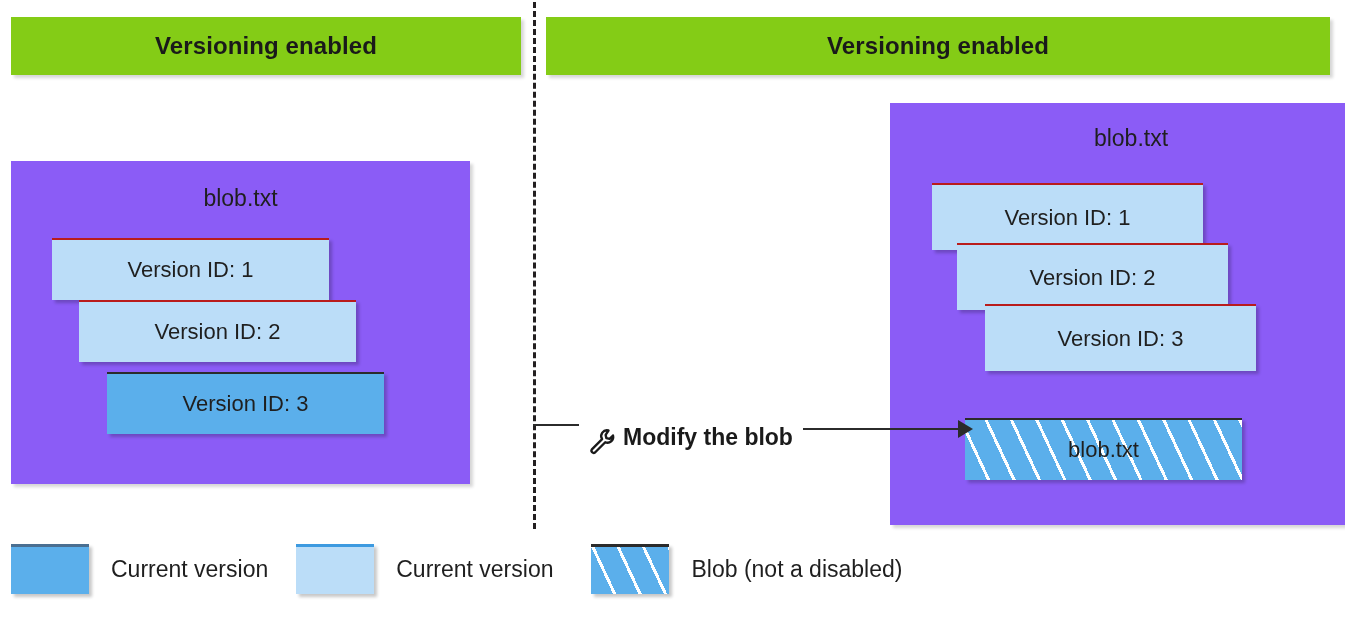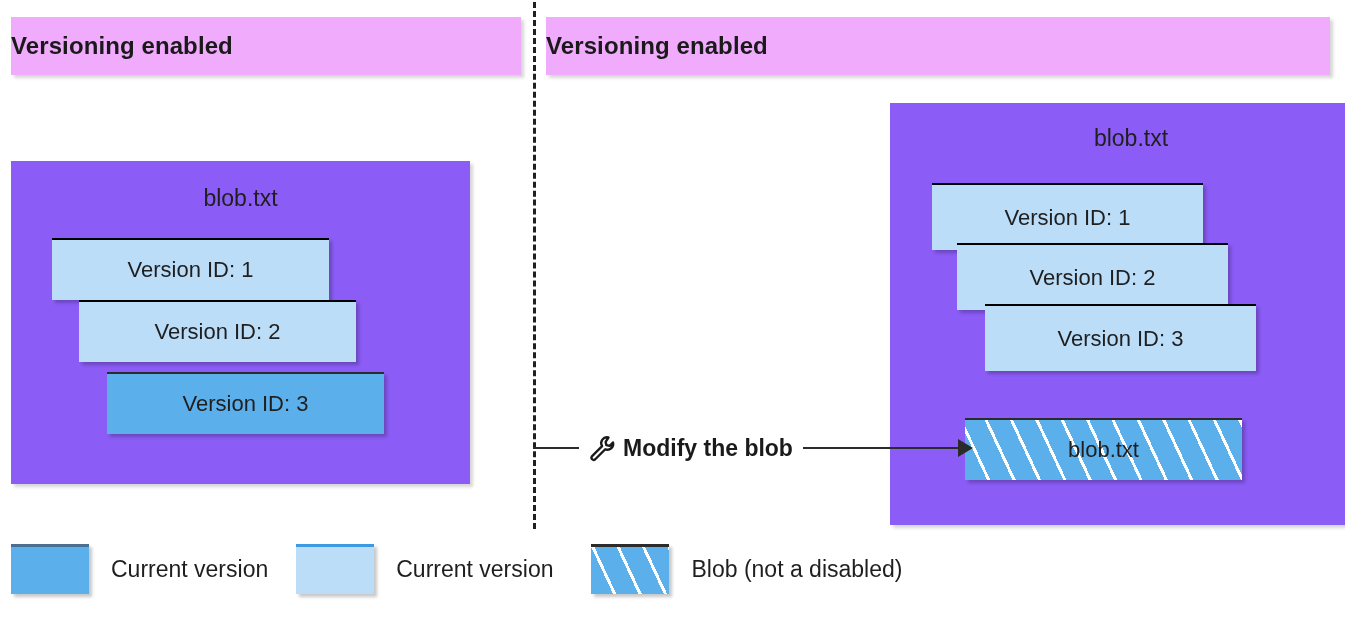--- a/index.html
+++ b/index.html
@@ -19,25 +19,25 @@
     position: absolute;
     left: 0; top: 0;
     width: 1345px;
     height: 617px;
   }
 
   
   .col-header {
     position: absolute;
     height: 58px;
-    background: #f0abfc;
+    background: #84cc16;
     box-shadow: 3px 3px 3px rgba(0,0,0,0.16);
     display: flex;
     align-items: center;
-    justify-content: flex-start;
+    justify-content: center;
   }
   .col-header span {
     font-size: 24px;
     font-weight: bold;
     color: #1a1a1a;
     letter-spacing: 0.1px;
   }
   #header-left  { left: 11px;  top: 17px; width: 510px; }
   #header-right { left: 546px; top: 17px; width: 784px; }
 
@@ -78,21 +78,21 @@
     box-shadow: 3px 3px 3px rgba(0,0,0,0.22);
     display: flex;
     align-items: center;
     justify-content: center;
     font-size: 22px;
     color: #1f1f1f;
     box-sizing: border-box;
   }
   .version-card.previous {
     background: #bbddf8;
-    border-top: 2px solid #000000;
+    border-top: 2px solid #b91c1c;
   }
   .version-card.current {
     background: #5bafeb;
     border-top: 2px solid #2b2b2b;
   }
 
   
   #left-v1 { left: 41px;  top: 77px;  width: 277px; height: 62px; }
   #left-v2 { left: 68px;  top: 139px; width: 277px; height: 62px; }
   #left-v3 { left: 96px;  top: 211px; width: 277px; height: 62px; }
@@ -124,21 +124,21 @@
   #right-blob { left: 75px; top: 315px; width: 277px; height: 62px; }
 
   
   .flow {
     position: absolute;
     left: 533px;
     top: 424px;
     width: 440px;
     height: 48px;
     display: flex;
-    align-items: center;
+    align-items: flex-start;
   }
   .flow-line-left {
     width: 46px;
     height: 0;
     border-top: 2px solid #2b2b2b;
     flex: 0 0 auto;
   }
   .wrench-icon {
     flex: 0 0 auto;
     margin-left: 6px;

